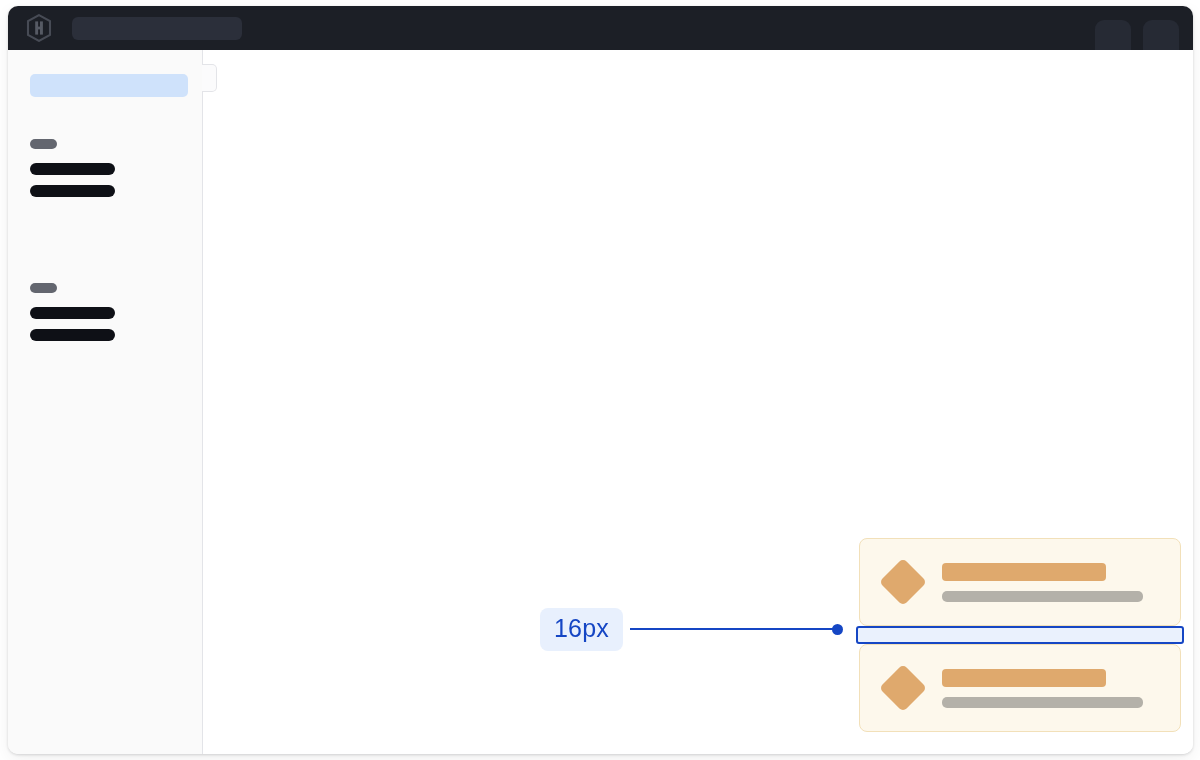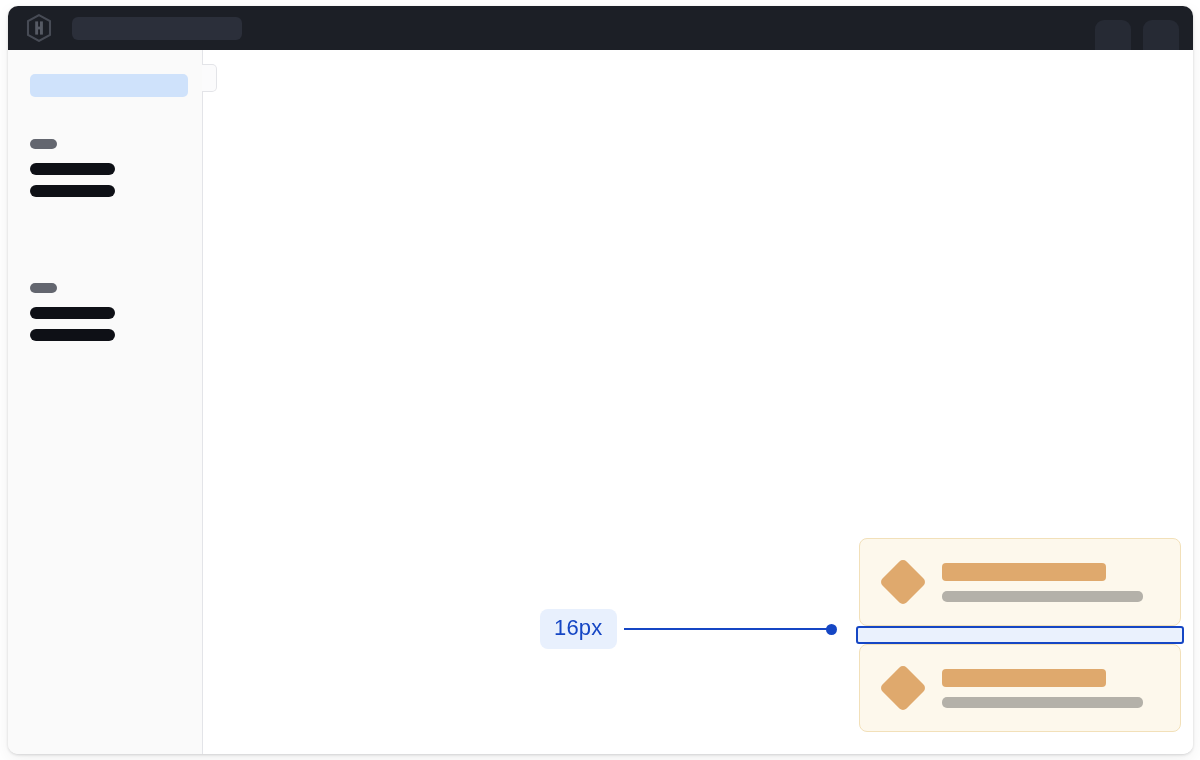--- a/index.html
+++ b/index.html
@@ -205,21 +205,21 @@
     top: 608px;
     display: flex;
     align-items: center;
     height: 42px;
     z-index: 6;
   }
 
   .measure-badge {
     background: #e8f0fd;
     color: #1546c4;
-    font-size: 22px;
+    font-size: 25px;
     line-height: 1;
     padding: 8px 14px 10px 14px;
     border-radius: 8px;
     letter-spacing: 0.2px;
     white-space: nowrap;
   }
 
   .measure-line {
     width: 203px;
     height: 2px;

